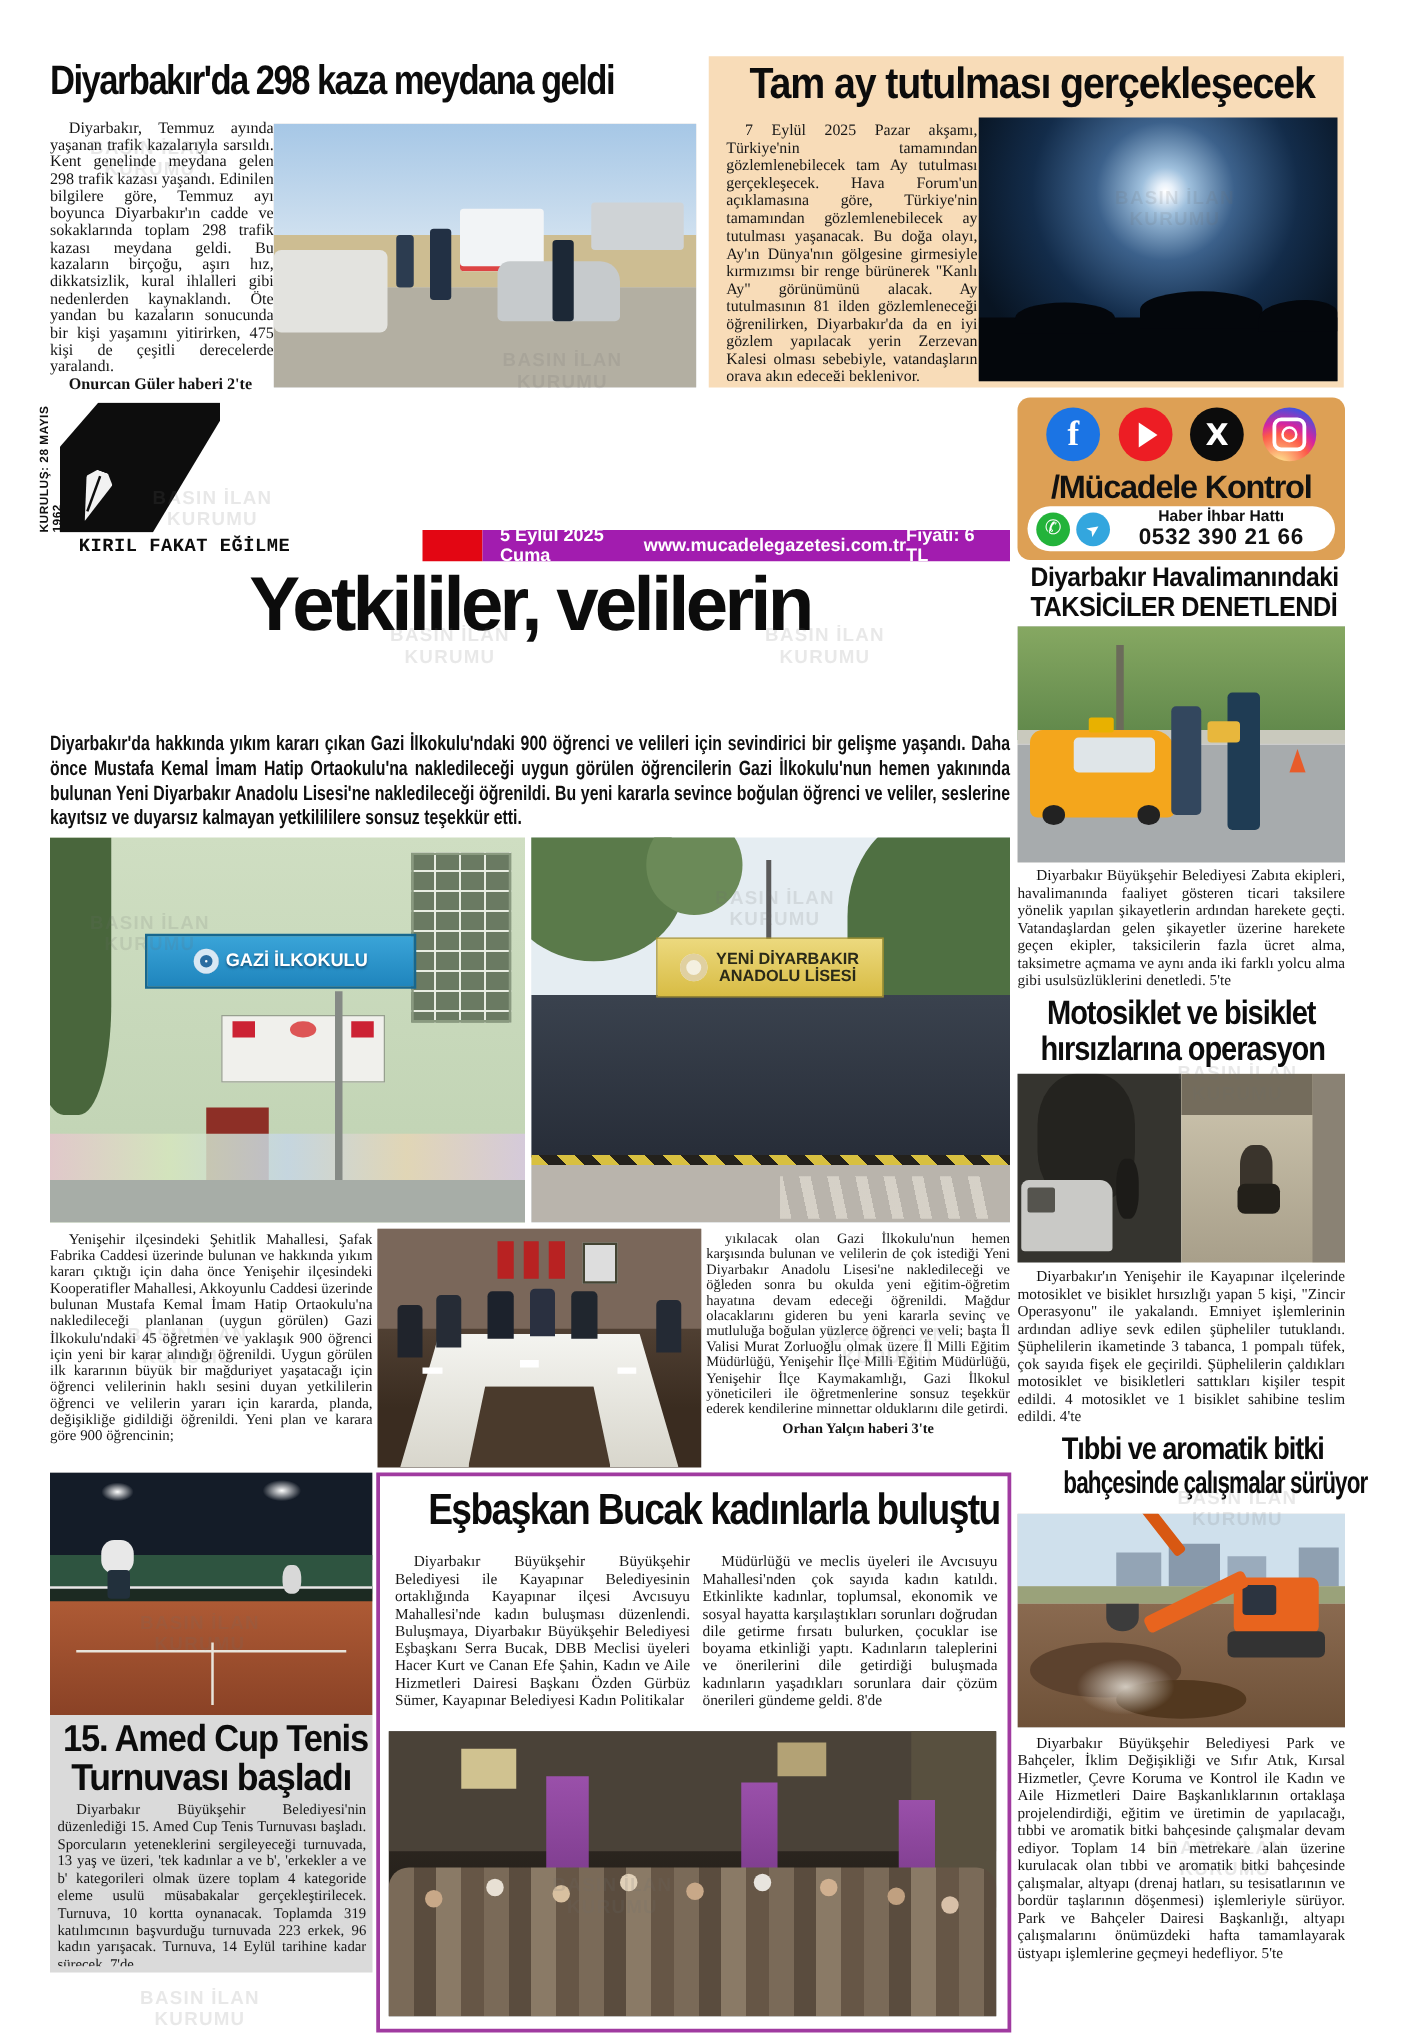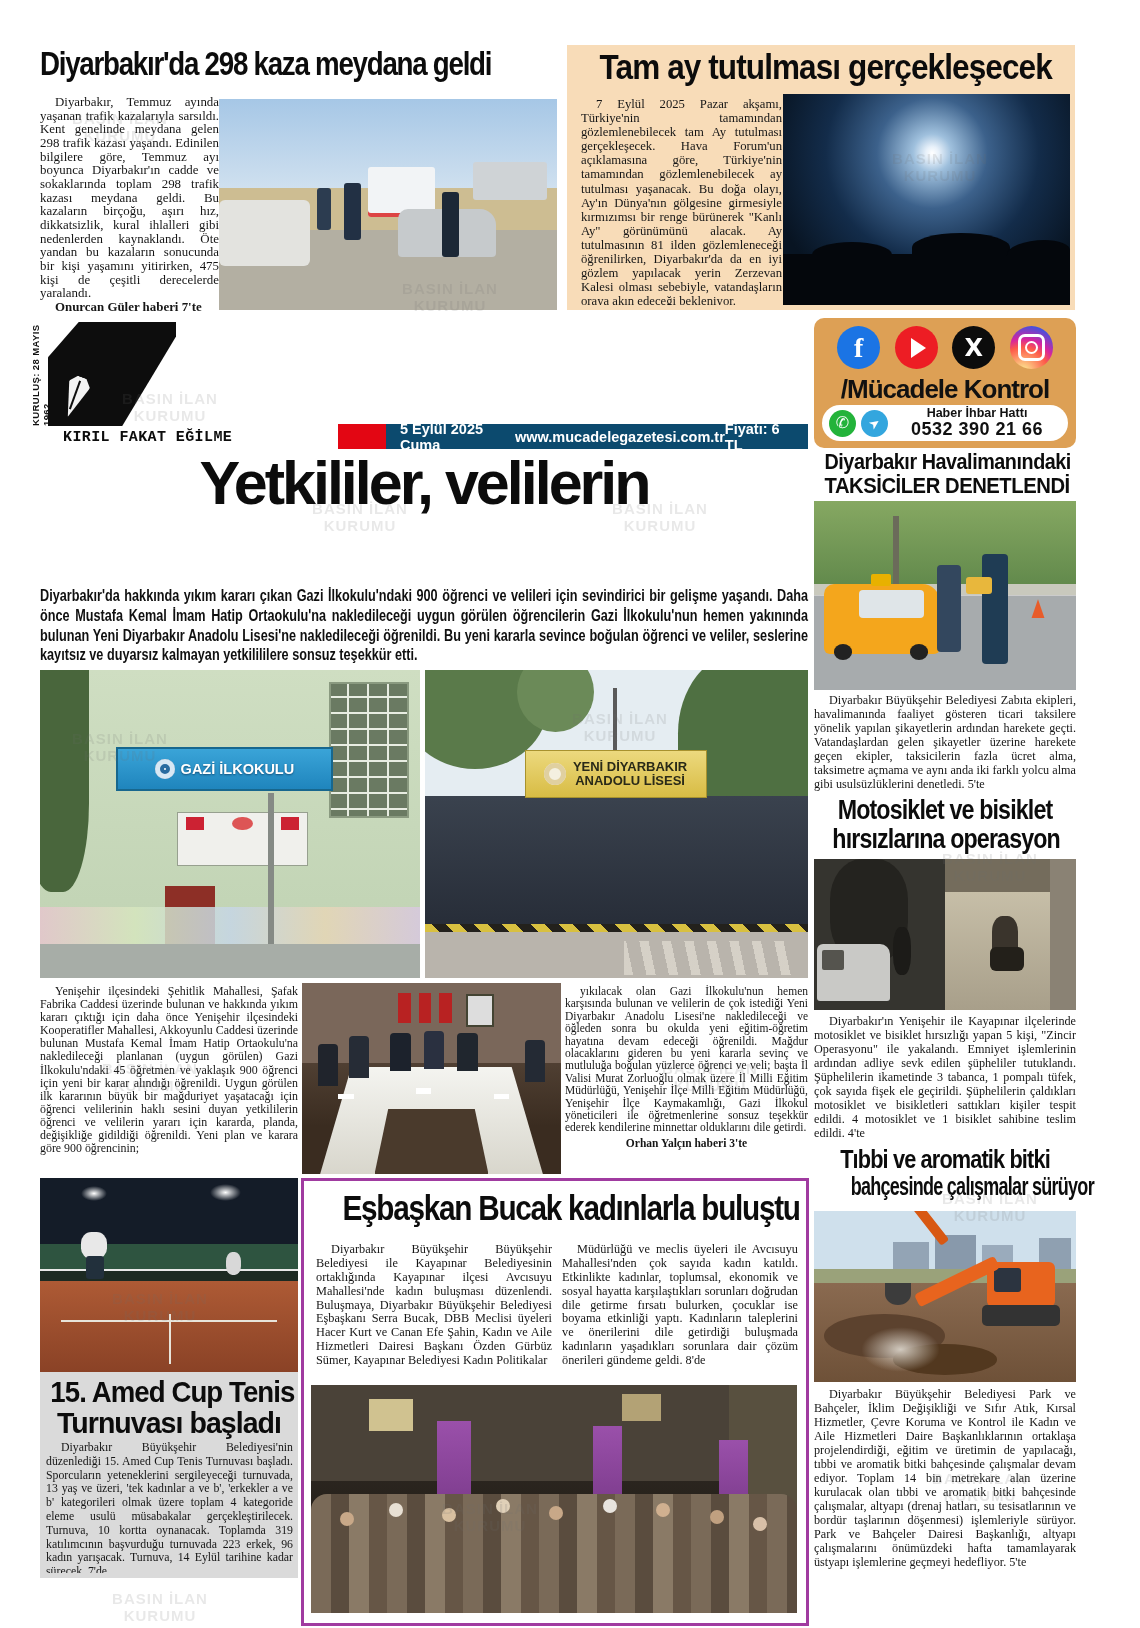--- a/index.html
+++ b/index.html
@@ -22,21 +22,21 @@
 </style>
 </head>
 <body>
 
 <div id="page">
 
   <div class="hl abs nw" style="left:40px;top:47px;width:520px;font-size:33px;letter-spacing:-1.5px;transform:scaleX(.84);transform-origin:0 50%;">Diyarbakır'da 298 kaza meydana geldi</div>
 
   <div class="bodycol abs" style="left:40px;top:96px;width:179px;height:218px;font-size:12.9px;line-height:1.06;">
     <p>Diyarbakır, Temmuz ayında yaşanan trafik kazalarıyla sarsıldı. Kent genelinde meydana gelen 298 trafik kazası yaşandı. Edinilen bilgilere göre, Temmuz ayı boyunca Diyarbakır'ın cadde ve sokaklarında toplam 298 trafik kazası meydana geldi. Bu kazaların birçoğu, aşırı hız, dikkatsizlik, kural ihlalleri gibi nedenlerden kaynaklandı. Öte yandan bu kazaların sonucunda bir kişi yaşamını yitirirken, 475 kişi de çeşitli derecelerde yaralandı.</p>
-    <p class="byline">Onurcan Güler haberi 7'te</p>
+    <p class="byline">Onurcan Güler haberi 2'te</p>
   </div>
 
   <div class="ph" style="left:219px;top:99px;width:338px;height:211px;">
     <div class="s" style="left:0;top:0;width:100%;height:42%;background:linear-gradient(#a6c7e6,#cfe0ef);"></div>
     <div class="s" style="left:0;top:42%;width:100%;height:20%;background:#cdbd92;"></div>
     <div class="s" style="left:0;top:62%;width:100%;height:38%;background:#b3afa2;"></div>
     <div class="s" style="right:3%;top:30%;width:22%;height:18%;background:#cfd3d6;border-radius:3px;"></div>
     <div class="s" style="left:44%;top:32%;width:20%;height:24%;background:#f2f4f6;border-radius:3px;box-shadow:inset 0 -4px 0 #d44;"></div>
     <div class="s" style="left:53%;top:52%;width:29%;height:23%;background:#c6cacc;border-radius:10px 16px 4px 4px;"></div>
     <div class="s" style="left:0;top:48%;width:27%;height:31%;background:#e3e3df;border-radius:6px;"></div>
@@ -61,21 +61,21 @@
   <div class="abs" style="left:30px;top:322px;width:152px;height:104px;">
     <div class="s" style="left:0;top:0;height:104px;writing-mode:vertical-rl;transform:rotate(180deg);font-family:'Liberation Sans',sans-serif;font-weight:700;font-size:9.5px;color:#111;letter-spacing:.4px;">KURULUŞ: 28 MAYIS 1962</div>
     <div class="s" style="left:18px;top:0;width:128px;height:104px;background:#0d0d0d;clip-path:polygon(24% 0,100% 0,100% 14%,58% 100%,0 100%,0 34%);"></div>
     <div class="s" style="left:34px;top:54px;width:22px;height:42px;background:#f2f2f2;clip-path:polygon(50% 100%,0 18%,30% 0,70% 0,100% 18%);transform:rotate(20deg);"></div>
     <div class="s" style="left:44px;top:58px;width:2px;height:30px;background:#0d0d0d;transform:rotate(20deg);"></div>
   </div>
   <div class="abs nw" style="left:63px;top:429px;font-family:Liberation Mono, monospace;font-weight:700;font-size:15px;color:#0d0d0d;letter-spacing:.4px;">KIRIL FAKAT EĞİLME</div>
 
 
   <div class="abs" style="left:338px;top:424px;width:48px;height:25px;background:#e30613;"></div>
-  <div class="abs" style="left:386px;top:424px;width:422px;height:25px;background:#0c4a6e;display:flex;align-items:center;justify-content:space-between;padding:0 14px;box-sizing:border-box;color:#fff;font-family:'Liberation Sans',sans-serif;font-weight:700;font-size:14.5px;">
+  <div class="abs" style="left:386px;top:424px;width:422px;height:25px;background:#a21caf;display:flex;align-items:center;justify-content:space-between;padding:0 14px;box-sizing:border-box;color:#fff;font-family:'Liberation Sans',sans-serif;font-weight:700;font-size:14.5px;">
     <span>5 Eylül 2025 Cuma</span>
     <span>www.mucadelegazetesi.com.tr</span>
     <span>Fiyatı: 6 TL</span>
   </div>
 
   <div class="abs" style="left:814px;top:318px;width:262px;height:130px;background:#dda055;border-radius:10px;">
     <div class="s" style="left:0;top:8px;width:100%;display:flex;justify-content:space-around;padding:0 16px;box-sizing:border-box;">
       <span class="sc" style="background:#1b74e4;">
           <span style="color:#fff;font-family:'Liberation Serif',serif;font-weight:700;font-size:28px;line-height:1;">f</span>
         </span>
@@ -215,21 +215,21 @@
     <div class="s" style="right:0;top:0;width:20%;height:100%;background:#8a8274;"></div>
     <div class="s" style="left:0;top:0;width:80%;height:22%;background:#746c5c;"></div>
     <div class="s" style="left:36%;top:38%;width:20%;height:26%;background:#3a342c;border-radius:40% 40% 20% 20%;"></div>
     <div class="s" style="left:34%;top:58%;width:26%;height:16%;background:#23201a;border-radius:6px;"></div>
   </div>
 
   <div class="bodycol abs" style="left:814px;top:1014px;width:262px;height:130px;font-size:12.2px;line-height:1.15;">
     <p>Diyarbakır'ın Yenişehir ile Kayapınar ilçelerinde motosiklet ve bisiklet hırsızlığı yapan 5 kişi, "Zincir Operasyonu" ile yakalandı. Emniyet işlemlerinin ardından adliye sevk edilen şüpheliler tutuklandı. Şüphelilerin ikametinde 3 tabanca, 1 pompalı tüfek, çok sayıda fişek ele geçirildi. Şüphelilerin çaldıkları motosiklet ve bisikletleri sattıkları kişiler tespit edildi. 4 motosiklet ve 1 bisiklet sahibine teslim edildi.  4'te</p>
   </div>
 
-  <div class="hl abs ctr" style="left:814px;top:1147px;width:262px;height:56px;">
+  <div class="hl abs ctr" style="left:814px;top:1147px;width:262px;height:56px;text-align:right;">
     <span class="h2l" style="top:0;font-size:25px;letter-spacing:-1px;transform:scaleX(.87);">Tıbbi ve aromatik bitki</span>
     <span class="h2l" style="top:27px;font-size:25px;letter-spacing:-1px;transform:scaleX(.72);">bahçesinde çalışmalar sürüyor</span>
   </div>
 
   <div class="ph" style="left:814px;top:1211px;width:262px;height:171px;">
     <div class="s" style="left:0;top:0;width:100%;height:34%;background:#cfe0ec;"></div>
     <div class="s" style="left:30%;top:18%;width:14%;height:16%;background:#93a4b5;"></div>
     <div class="s" style="left:46%;top:14%;width:16%;height:20%;background:#8899ab;"></div>
     <div class="s" style="left:64%;top:20%;width:12%;height:14%;background:#9aabbc;"></div>
     <div class="s" style="left:86%;top:16%;width:12%;height:18%;background:#8fa0b1;"></div>

